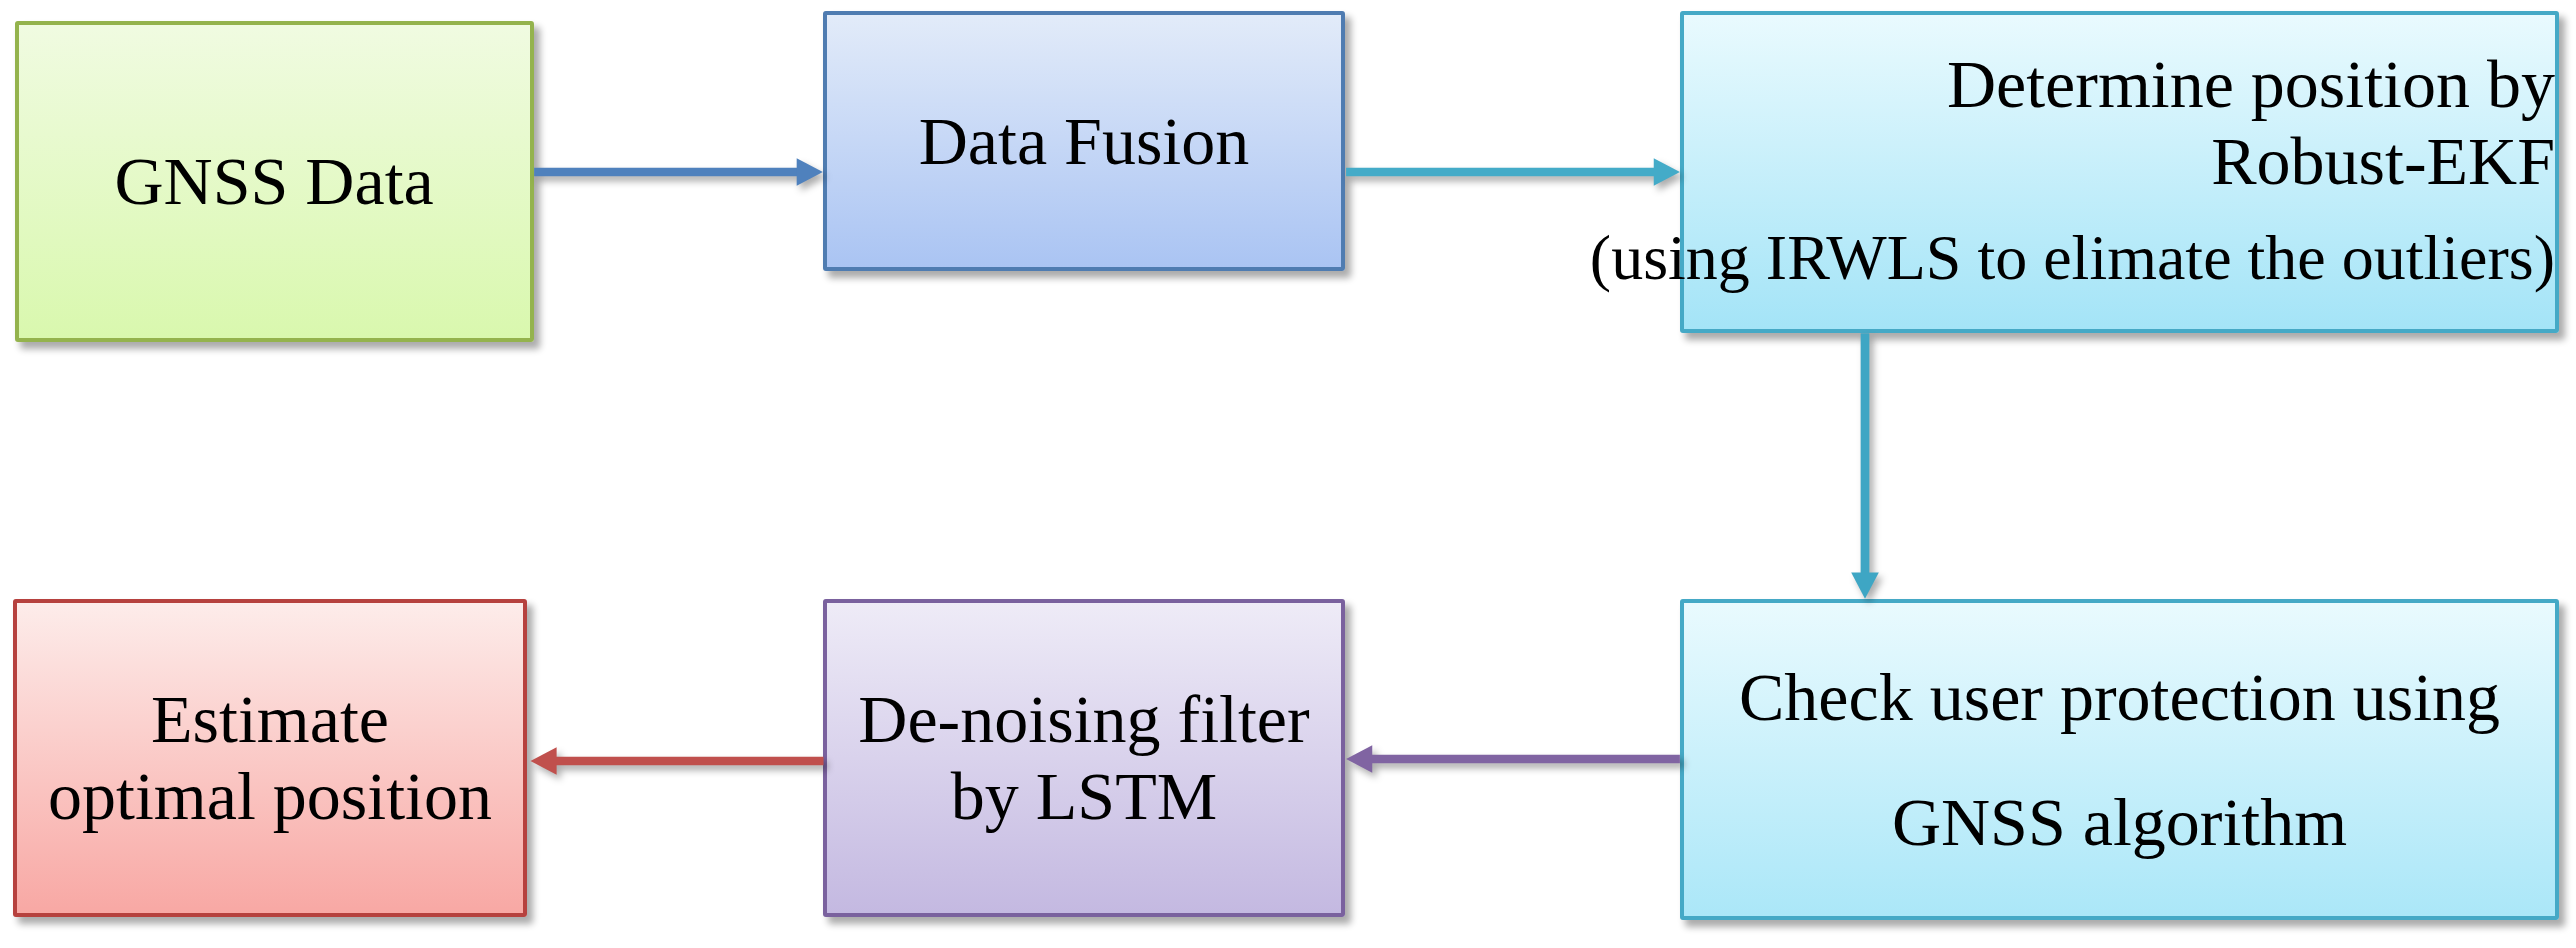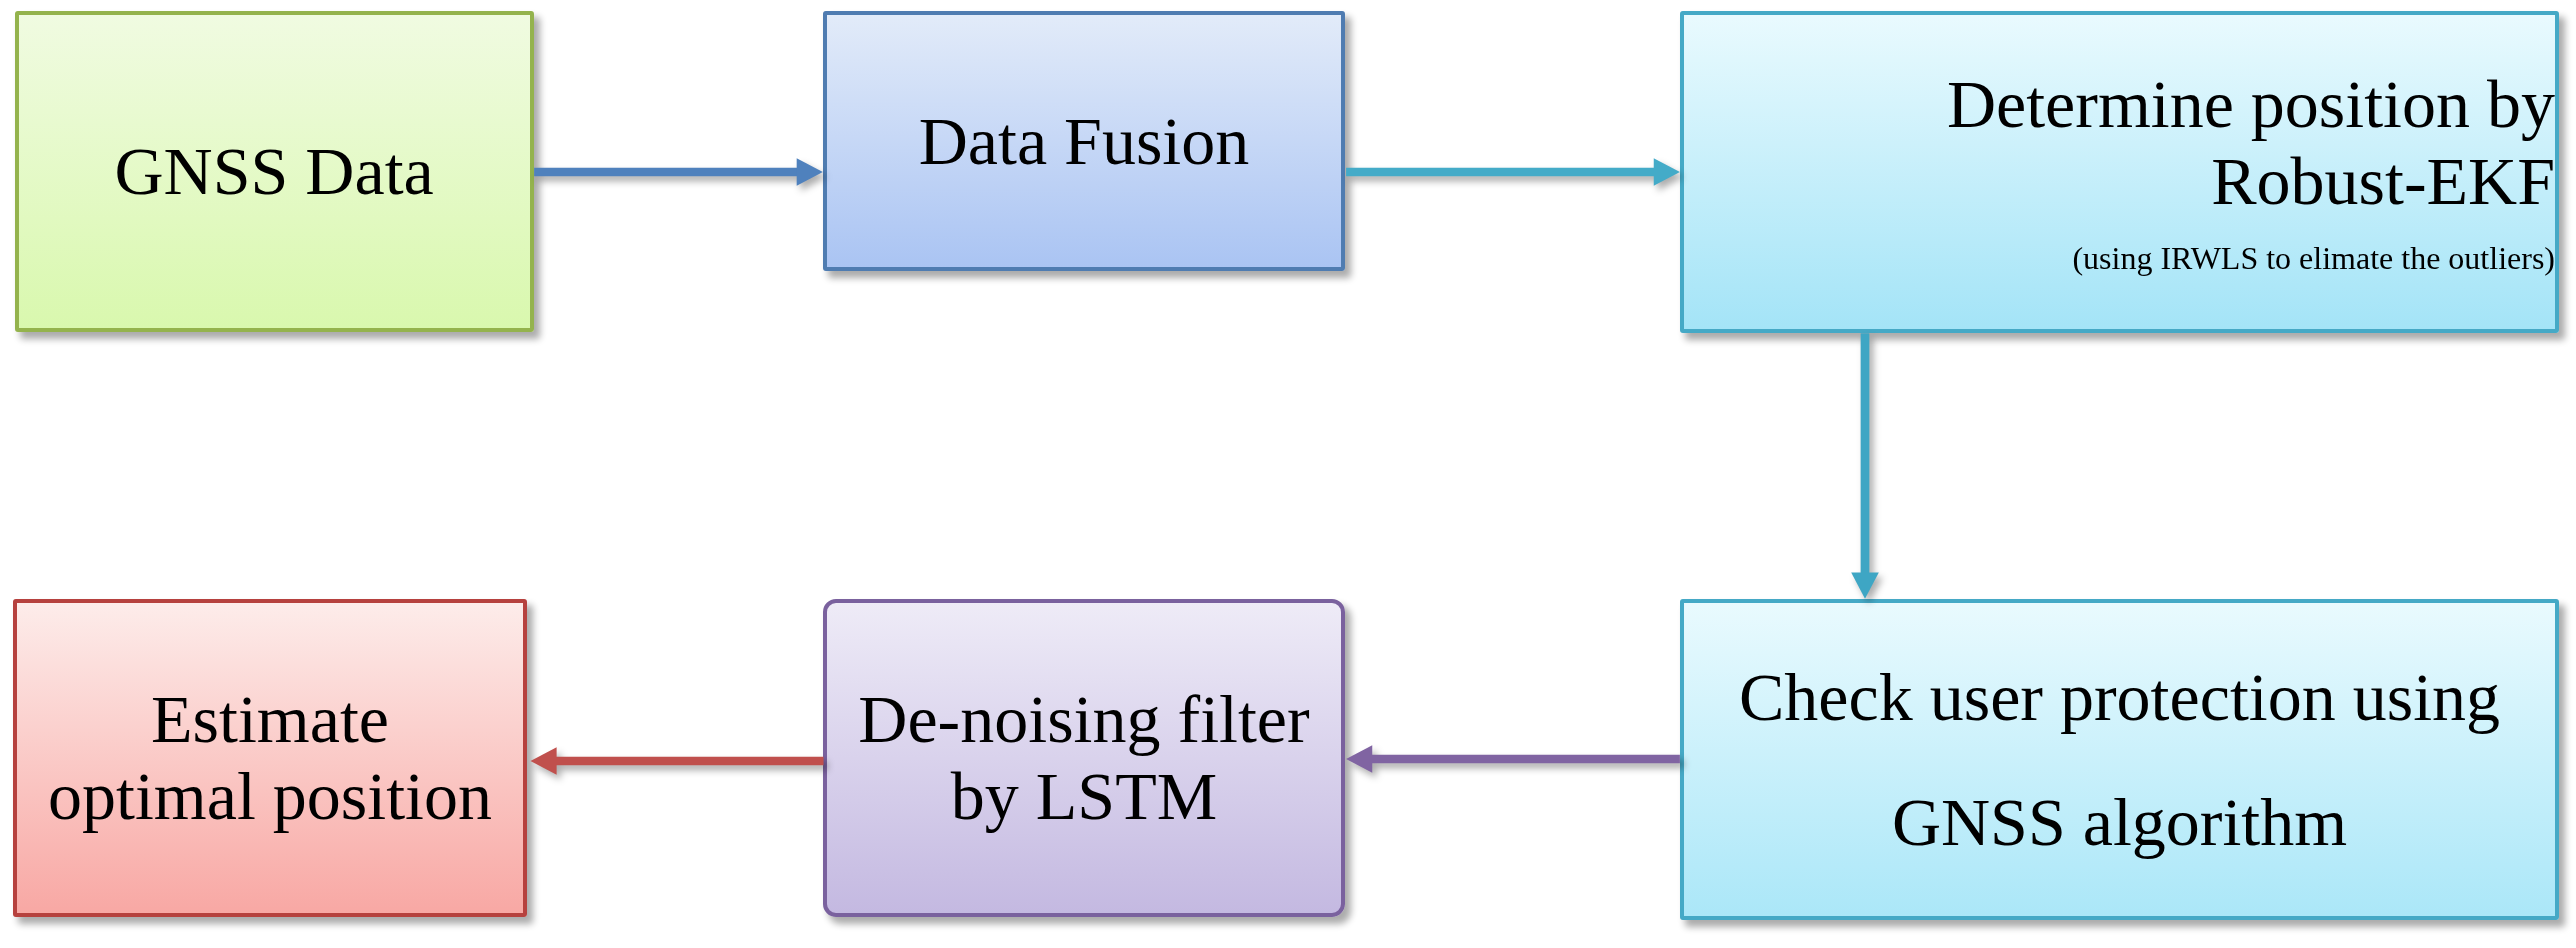--- a/index.html
+++ b/index.html
@@ -24,51 +24,51 @@
     text-align: center;
     color: #000000;
   }
   .node .big {
     font-size: 68px;
     line-height: 1.13;
     white-space: nowrap;
     display: block;
   }
   .node .sub {
-    font-size: 32px;
+    font-size: 64px;
     line-height: 1.25;
     margin-top: 18px;
     white-space: nowrap;
     display: block;
   }
   .arrow {
     position: absolute;
     overflow: visible;
     filter: drop-shadow(4.4px 5.8px 3.6px rgba(0,0,0,0.32));
   }
   
   #node-0 { left: 14.6px;   top: 11px;  width: 519px;  height: 321px; }
   #node-1 { left: 823px; top: 11px;  width: 522px;  height: 260px; }
   #node-2 { left: 1680px; top: 11px;  width: 879px; height: 322px; }
   #node-3 { left: 1680px; top: 599px; width: 879px; height: 321px; }
-  #node-4 { left: 823px; top: 599px; width: 522px;  height: 318px; border-radius: 13px; }
+  #node-4 { left: 823px; top: 599px; width: 522px;  height: 318px; }
   #node-5 { left: 13px;   top: 599px; width: 514px;  height: 318px; }
   
   #arrow-0 { left: 534px;  top: 156px;  width: 289px; height: 32px; }
   #arrow-1 { left: 1346px; top: 156px;  width: 334px; height: 32px; }
   #arrow-2 { left: 1849px; top: 333px;  width: 32px;  height: 266px; }
   #arrow-3 { left: 1346px; top: 743px; width: 334px; height: 32px; }
   #arrow-4 { left: 530px;  top: 745px; width: 294px; height: 32px; }
 </style>
 </head>
 <body>
 
 <div class="canvas">
 
-  <div class="node" id="node-0" style="background: linear-gradient(rgb(240, 251, 225) 0%, rgb(217, 248, 174) 100%); border-color: rgb(148, 179, 77);">
+  <div class="node" id="node-0" style="background: linear-gradient(rgb(240, 251, 225) 0%, rgb(217, 248, 174) 100%); border-color: rgb(148, 179, 77); margin-top: 10px;">
     <span class="big">GNSS Data</span>
   </div>
 
   <div class="node" id="node-1" style="background: linear-gradient(rgb(226, 235, 249) 0%, rgb(170, 196, 243) 100%); border-color: rgb(79, 124, 177);">
     <span class="big">Data Fusion</span>
   </div>
 
   <div class="node" id="node-2" style="background: linear-gradient(rgb(233, 250, 254) 0%, rgb(164, 228, 247) 100%); border-color: rgb(69, 169, 198); align-items: flex-end;">
     <span class="big">Determine position by</span>
     <span class="big">Robust-EKF</span>

